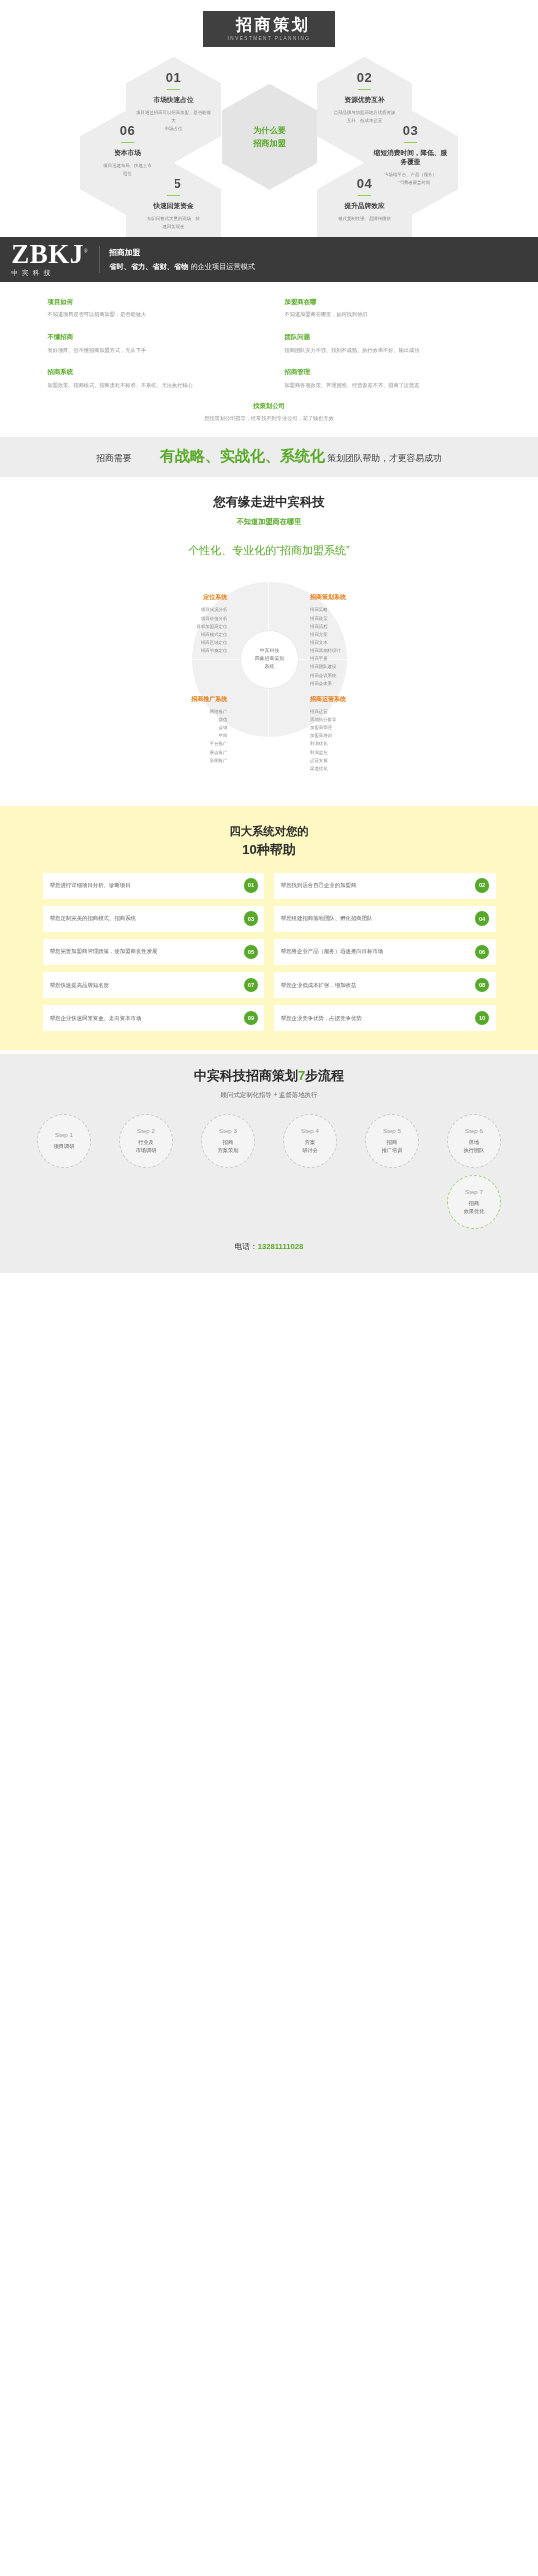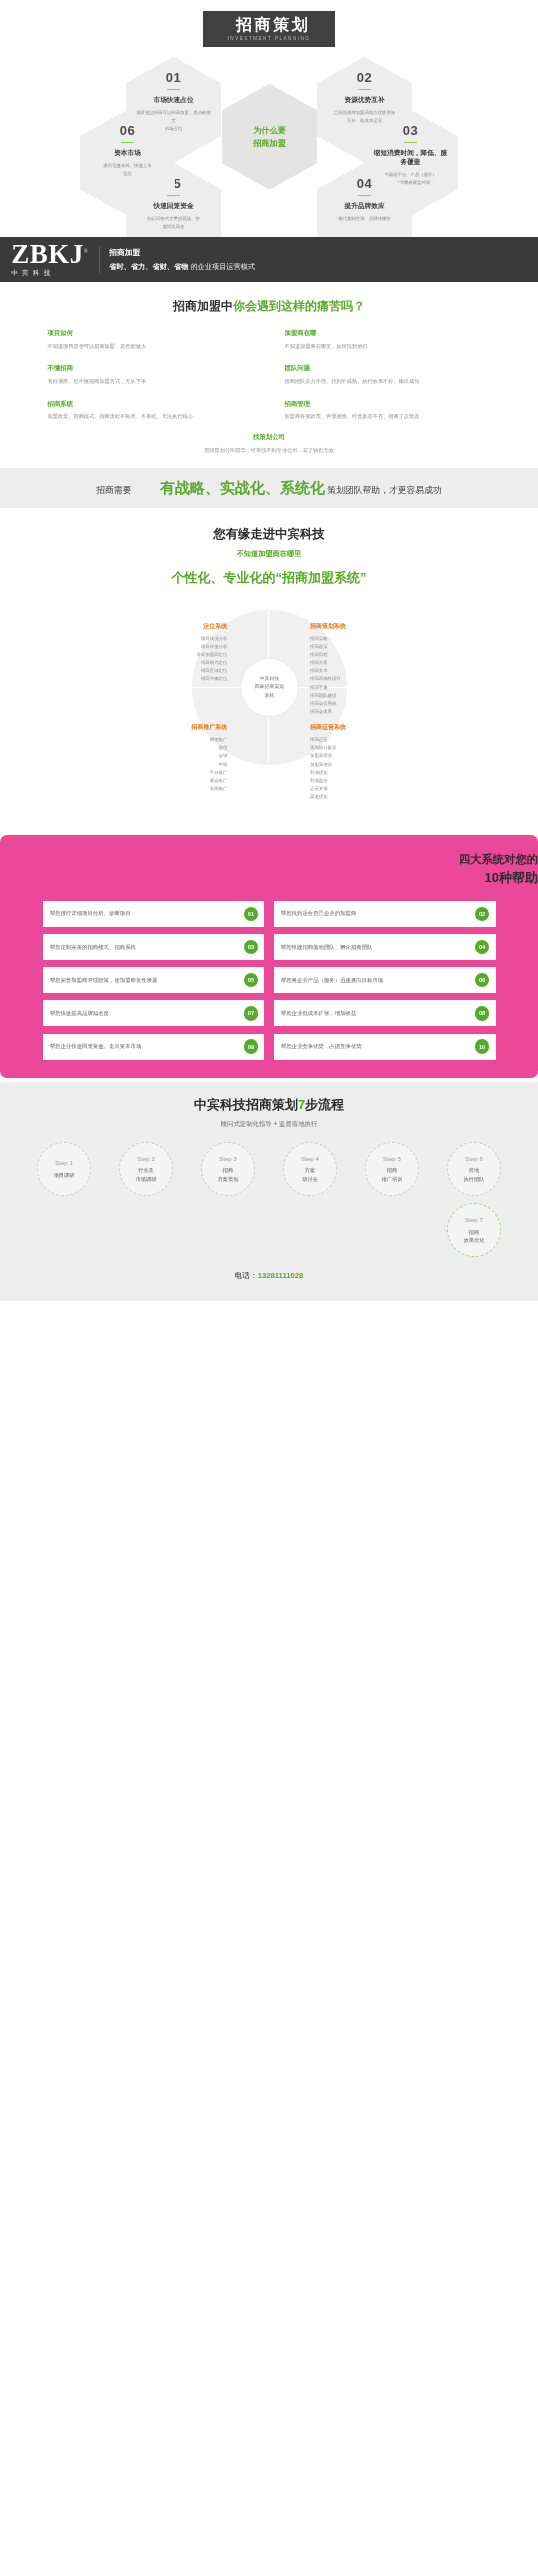--- a/index.html
+++ b/index.html
@@ -191,21 +191,21 @@
   .sec4 .line b.em {
     color: #58aa28;
     font-size: 15px;
     margin-left: 26px;
   }
 
   
   .sec5 { background: #fff; padding: 17.5px 0 18.5px; text-align: center; }
   .sec5 h2 { font-size: 12.4px; font-weight: bold; color: #2c2c2c; }
   .sec5 .sub1 { font-size: 7.2px; color: #58aa28; margin-top: 6.2px; font-weight: bold;}
-  .sec5 .sub2 { font-size: 13px; color: #58aa28; margin-top: 10px; font-weight: bold;}
+  .sec5 .sub2 { font-size: 11px; color: #58aa28; margin-top: 16px; font-weight: normal;}
 
   .circle-wrap {
     position: relative;
     width: 268px;
     height: 216px;
     margin: 13.4px auto 0;
   }
   .big-circle {
     position: absolute;
     left: 57px; top: 10.3px;
@@ -232,21 +232,21 @@
   }
   .quad .qt { font-size: 6px; font-weight: bold; color: #e6780f; margin-bottom: 4.1px; }
   .quad .qlist { font-size: 4.4px; color: #8a8a8a; line-height: 1.85; }
   .quad.q1 { left: 10.3px; top: 21.6px; text-align: right; }
   .quad.q2 { left: 175px; top: 21.6px; }
   .quad.q3 { left: 10.3px; top: 123px; text-align: right; }
   .quad.q4 { left: 175px; top: 123px; }
   .quad.q1 .qt, .quad.q3 .qt { text-align: right; }
 
   
-  .sec6 { background: #ec4899; padding: 16.5px 0 18.5px; text-align: right; border-radius: 7px; }
+  .sec6 { background: #fef9c3; padding: 16.5px 0 18.5px; text-align: center; }
   .sec6 h2 { font-size: 11.3px; font-weight: bold; color: #2c2c2c; line-height: 1.5; }
   .sec6 h2 .big { font-size: 13px; }
   .help-grid {
     width: 453px;
     margin: 13.4px auto 0;
     display: grid;
     grid-template-columns: 1fr 1fr;
     column-gap: 9.3px;
     row-gap: 7.2px;
   }
@@ -374,23 +374,20 @@
     <div class="sec2-txt">
       <div class="l1">招商加盟</div>
       <div class="l2">
         <b>省时、省力、省财、省物</b>
         <span>的企业项目运营模式</span>
       </div>
     </div>
   </section>
 
   <section class="sec3">
-    <h2>
-      <span>招商加盟中</span><span class="g">你会遇到这样的痛苦吗？</span>
-    </h2>
     <div class="pain-grid">
       <div class="pain-item">
         <div class="pt">项目如何</div>
         <div class="pd">不知道项目是否可以招商加盟，是否能做大</div>
       </div>
       <div class="pain-item">
         <div class="pt">加盟商在哪</div>
         <div class="pd">不知道加盟商在哪里，如何找到他们</div>
       </div>
       <div class="pain-item">

